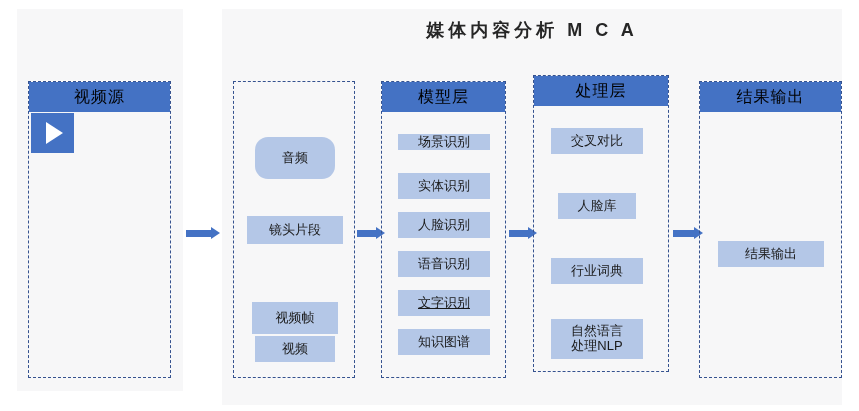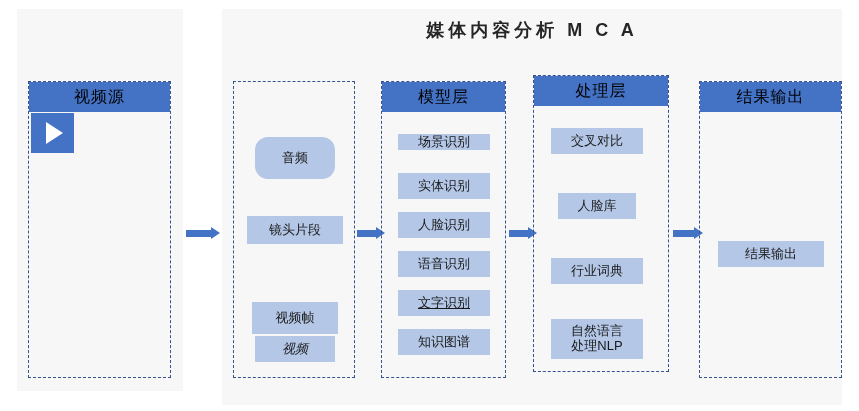--- a/index.html
+++ b/index.html
@@ -174,21 +174,21 @@
   <div id="arrow-1" class="arrow">
     <div class="shaft"></div>
     <div class="head"></div>
   </div>
 
   <div id="col-preprocess" class="column">
     <div class="col-body">
       <div class="chip" style="left:21px; top:25px; width:80px; height:42px;border-radius:13px;">音频</div>
       <div class="chip" style="left:13px; top:104px; width:96px; height:28px;">镜头片段</div>
       <div class="chip" style="left:18px; top:155px; width:86px; height:32px;margin-top:35px;">视频帧</div>
-      <div class="chip" style="left:21px; top:224px; width:80px; height:26px;font-style:italic;">视频</div>
+      <div class="chip" style="left:21px; top:224px; width:80px; height:26px;">视频</div>
     </div>
   </div>
 
   <div id="arrow-2" class="arrow">
     <div class="shaft"></div>
     <div class="head"></div>
   </div>
 
   <div id="col-model" class="column">
     <div class="col-header">模型层</div>

